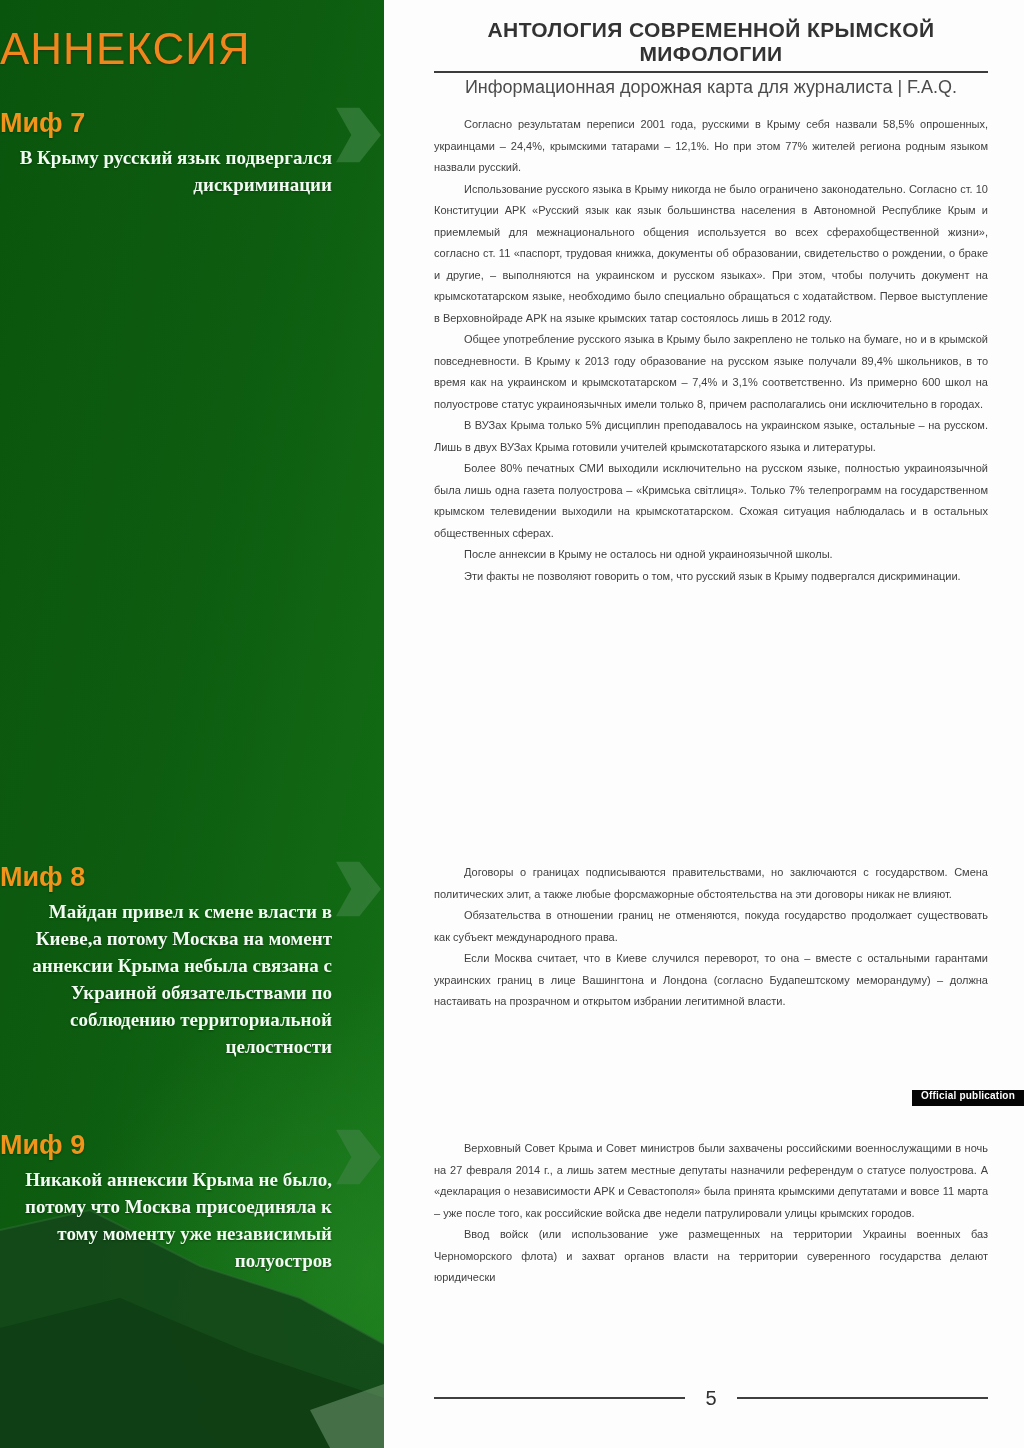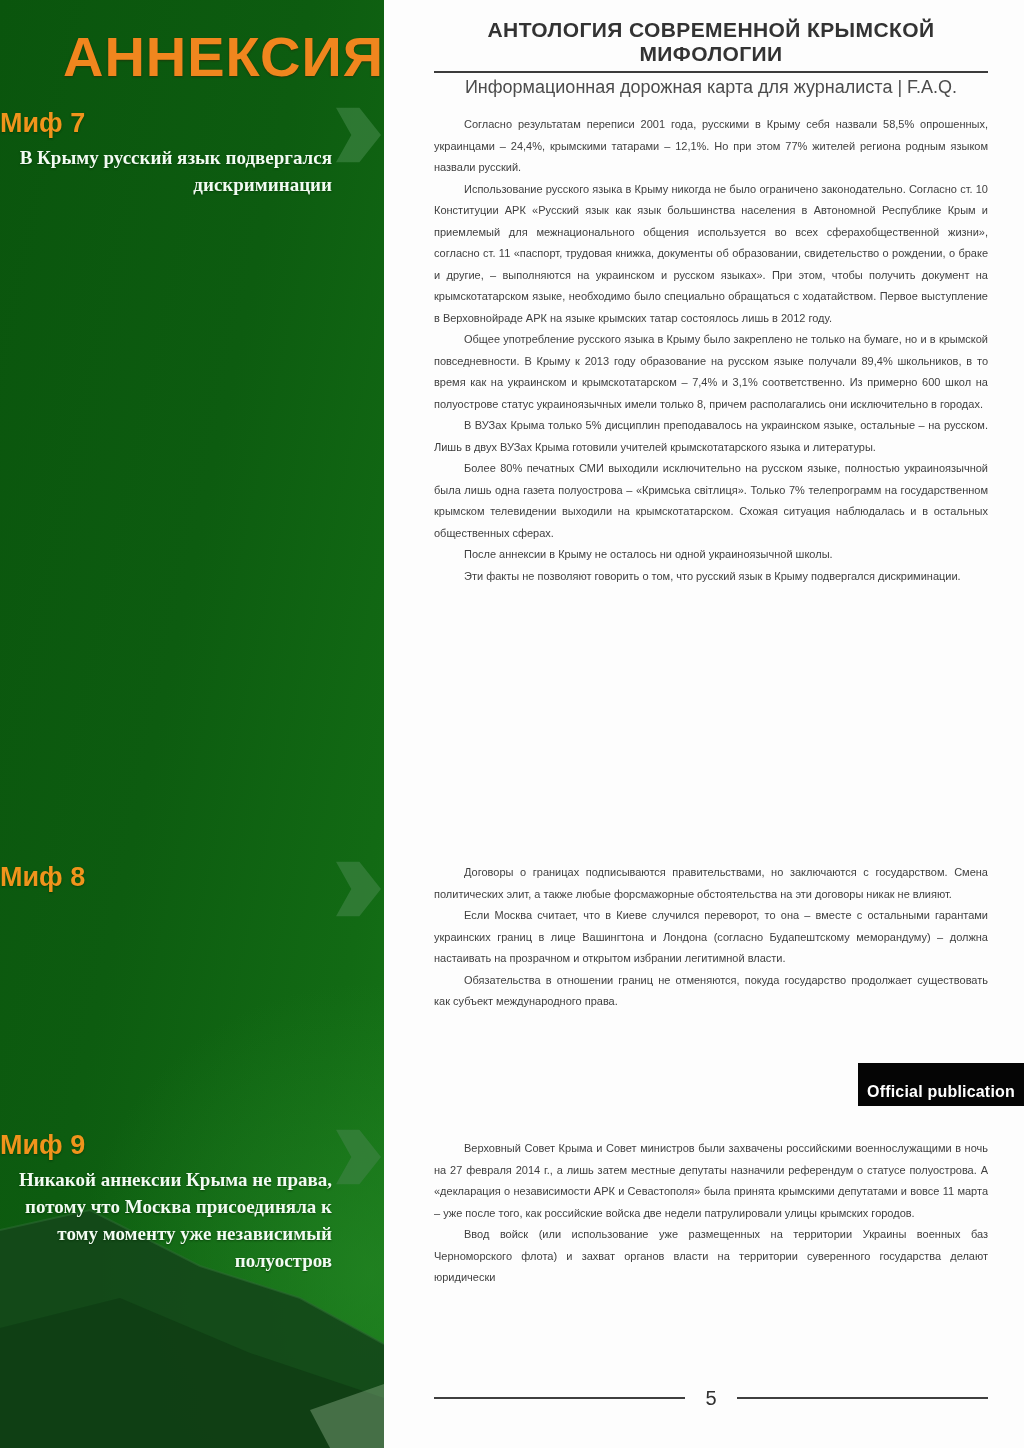--- a/index.html
+++ b/index.html
@@ -10,22 +10,22 @@
 
   
   .sidebar{
     position:absolute;left:0;top:0;width:384px;height:1448px;
     background:
       radial-gradient(circle at 96% 88%, rgba(40,140,40,.55) 0, rgba(40,140,40,0) 22%),
       linear-gradient(102deg,#0a550d 0%,#0d5c10 45%,#126a14 80%,#177718 100%);
     z-index:2;
   }
   .category-title{
-    position:absolute;top:24px;left:0;width:100%;text-align:right;
-    font-size:56px;font-weight:bold;letter-spacing:1px;color:#f0861e;
+    position:absolute;top:24px;left:0;width:100%;text-align:left;
+    font-size:44px;font-weight:normal;letter-spacing:1px;color:#f0861e;
     text-shadow:0 1px 2px rgba(60,20,0,.45);
   }
   .myth-block{position:absolute;left:0;width:100%;box-sizing:border-box;padding-right:54px;z-index:3;}
   .myth-block .arrow{
     position:absolute;top:-4px;right:3px;width:45px;height:62px;
     background:#3a8140;opacity:.72;
     clip-path:polygon(0 6%,52% 6%,100% 50%,52% 94%,0 94%,34% 50%);
   }
   .myth-label{
     display:block;text-align:left;font-size:27px;font-weight:bold;color:#f0941c;
@@ -73,45 +73,46 @@
   
   .page-footer{
     position:absolute;left:50px;top:1386px;width:554px;height:24px;z-index:5;
     display:flex;align-items:center;gap:20px;
   }
   .footer-line{flex:1;height:2px;background:#3f3f3f;}
   .page-number{font-size:20px;color:#2f2f2f;line-height:1;}
 
   .badge{
     position:absolute;right:0;bottom:2px;z-index:6;
-    background:#050505;color:#ffffff;font-size:16px;font-weight:bold;
-    padding:20px 9px 5px 9px;letter-spacing:.2px;
+    background:#050505;color:#ffffff;font-size:10px;font-weight:bold;
+    padding:0 9px 5px 9px;letter-spacing:.2px;
   }
 </style>
 </head>
 <body>
 
 <aside class="sidebar">
   <div class="category-title">АННЕКСИЯ</div>
 
   <div class="myth-block myth-7">
     <span class="arrow"></span>
     <span class="myth-label">Миф 7</span>
     <span class="myth-text">В Крыму русский язык подвергался дискриминации</span>
   </div>
 
   <div class="myth-block myth-8">
     <span class="arrow"></span>
     <span class="myth-label">Миф 8</span>
+    <span class="myth-text">Майдан привел к смене власти в Киеве,а потому Москва на момент аннексии Крыма небыла связана с Украиной обязательствами по соблюдению территориальной целостности</span>
   </div>
 
   <div class="myth-block myth-9">
     <span class="arrow"></span>
     <span class="myth-label">Миф 9</span>
-    <span class="myth-text">Никакой аннексии Крыма не права, потому что Москва присоединяла к тому моменту уже независимый полуостров</span>
+    <span class="myth-text">Никакой аннексии Крыма не было, потому что Москва присоединяла к тому моменту уже независимый полуостров</span>
   </div>
 
   <svg class="sidebar-art" viewBox="0 0 384 300" preserveAspectRatio="none" aria-hidden="true">
     <polygon points="0,82 90,62 200,118 300,150 384,196 384,300 0,300" fill="#14471a" opacity="0.9"></polygon>
     <polyline points="0,82 90,62 200,118 300,150 384,196" fill="none" stroke="#2e6e33" stroke-width="2" opacity="0.55"></polyline>
     <polygon points="0,180 120,150 250,205 384,250 384,300 0,300" fill="#0f3d14" opacity="0.85"></polygon>
     <polygon points="310,262 384,236 384,300 330,300" fill="#a9c9a4" opacity="0.35"></polygon>
   </svg>
 </aside>
 
@@ -128,22 +129,22 @@
     <p>Использование русского языка в Крыму никогда не было ограничено законодательно. Согласно ст. 10 Конституции АРК «Русский язык как язык большинства населения в Автономной Республике Крым и приемлемый для межнационального общения используется во всех сферахобщественной жизни», согласно ст. 11 «паспорт, трудовая книжка, документы об образовании, свидетельство о рождении, о браке и другие, – выполняются на украинском и русском языках». При этом, чтобы получить документ на крымскотатарском языке, необходимо было специально обращаться с ходатайством. Первое выступление в Верховнойраде АРК на языке крымских татар состоялось лишь в 2012 году.</p>
     <p>Общее употребление русского языка в Крыму было закреплено не только на бумаге, но и в крымской повседневности. В Крыму к 2013 году образование на русском языке получали 89,4% школьников, в то время как на украинском и крымскотатарском – 7,4% и 3,1% соответственно. Из примерно 600 школ на полуострове статус украиноязычных имели только 8, причем располагались они исключительно в городах.</p>
     <p>В ВУЗах Крыма только 5% дисциплин преподавалось на украинском языке, остальные – на русском. Лишь в двух ВУЗах Крыма готовили учителей крымскотатарского языка и литературы.</p>
     <p>Более 80% печатных СМИ выходили исключительно на русском языке, полностью украиноязычной была лишь одна газета полуострова – «Кримська світлиця». Только 7% телепрограмм на государственном крымском телевидении выходили на крымскотатарском. Схожая ситуация наблюдалась и в остальных общественных сферах.</p>
     <p>После аннексии в Крыму не осталось ни одной украиноязычной школы.</p>
     <p>Эти факты не позволяют говорить о том, что русский язык в Крыму подвергался дискриминации.</p>
   </section>
 
   <section class="section section-myth-8">
     <p>Договоры о границах подписываются правительствами, но заключаются с государством. Смена политических элит, а также любые форсмажорные обстоятельства на эти договоры никак не влияют.</p>
+    <p>Обязательства в отношении границ не отменяются, покуда государство продолжает существовать как субъект международного права.</p>
     <p>Если Москва считает, что в Киеве случился переворот, то она – вместе с остальными гарантами украинских границ в лице Вашингтона и Лондона (согласно Будапештскому меморандуму) – должна настаивать на прозрачном и открытом избрании легитимной власти.</p>
-    <p>Обязательства в отношении границ не отменяются, покуда государство продолжает существовать как субъект международного права.</p>
   </section>
 
   <section class="section section-myth-9">
     <p>Верховный Совет Крыма и Совет министров были захвачены российскими военнослужащими в ночь на 27 февраля 2014 г., а лишь затем местные депутаты назначили референдум о статусе полуострова. А «декларация о независимости АРК и Севастополя» была принята крымскими депутатами и вовсе 11 марта – уже после того, как российские войска две недели патрулировали улицы крымских городов.</p>
     <p>Ввод войск (или использование уже размещенных на территории Украины военных баз Черноморского флота) и захват органов власти на территории суверенного государства делают юридически</p>
   </section>
 
   <div class="bottom-art">
     <svg viewBox="0 0 632 160" preserveAspectRatio="none" aria-hidden="true">
       <polygon points="0,66 130,60 280,46 430,30 560,20 632,28 632,160 0,160" fill="#a9a9a9" opacity="0.85"></polygon>

